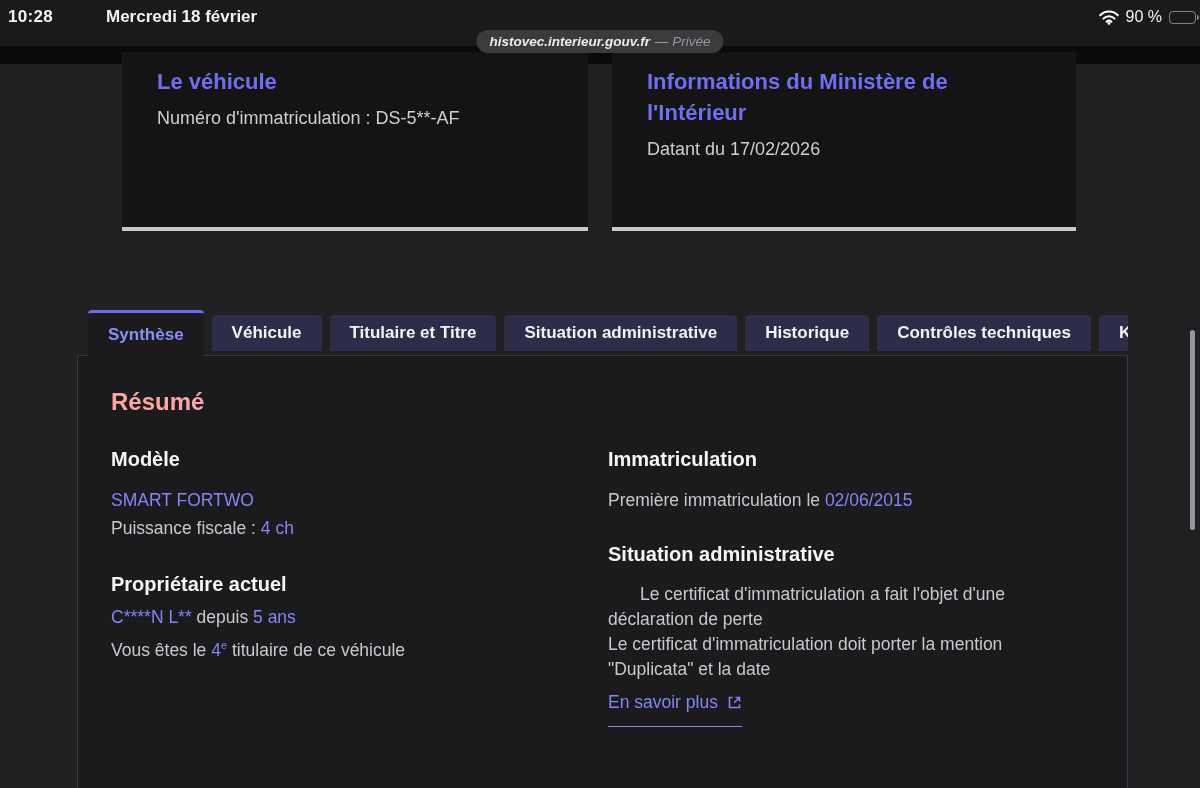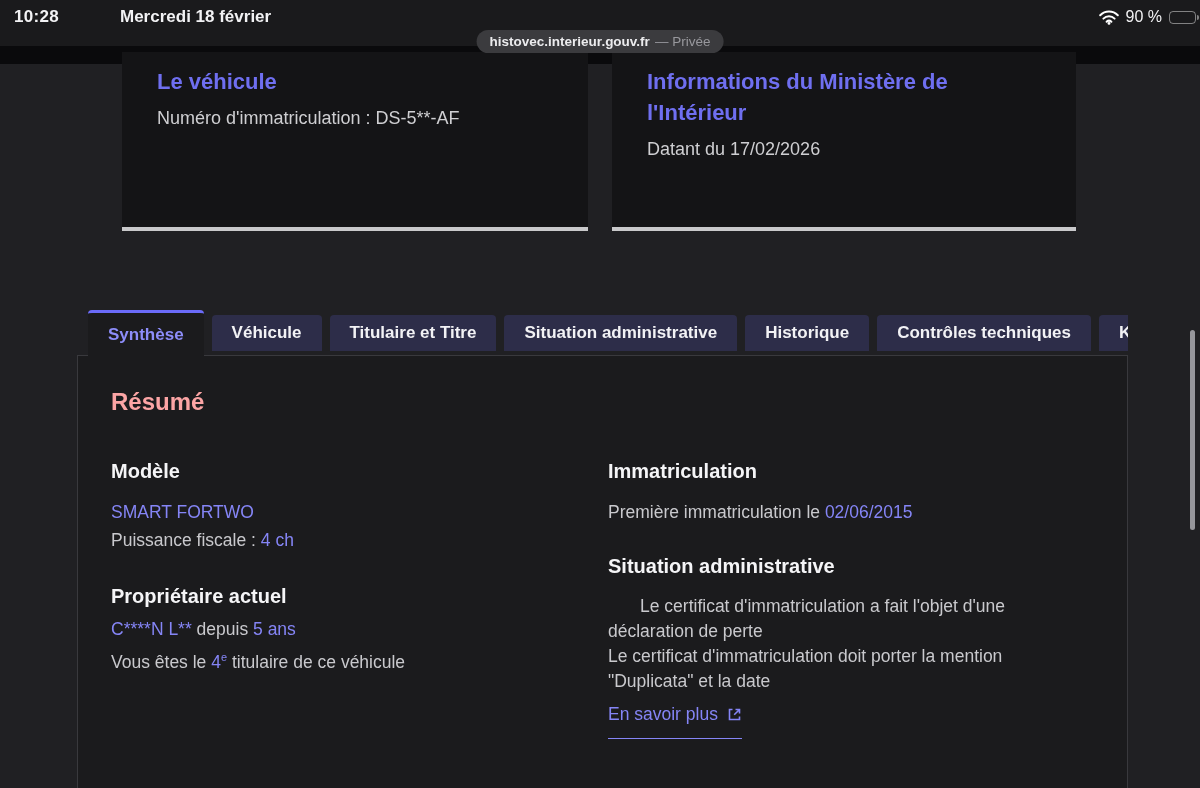--- a/index.html
+++ b/index.html
@@ -5,36 +5,36 @@
   * { margin:0; padding:0; box-sizing:border-box; }
   html,body { background:#000; }
   body { font-family:"Liberation Sans", sans-serif; }
   #screen {
     position:relative; width:1200px; height:788px; overflow:hidden;
     background:#202023; color:#c9c9cd;
   }
 
   
   .toolbar { position:absolute; top:0; left:0; width:1200px; height:46px; background:#1a1a1c; }
-  .status-left { position:absolute; top:7px; left:14px; display:flex; gap:26px; align-items:center;
+  .status-left { position:absolute; top:7px; left:8px; display:flex; gap:18px; align-items:center;
                  color:#f2f2f4; font-size:17px; }
   .status-time { font-weight:bold; letter-spacing:.3px; }
   .status-date { font-weight:bold;margin-left:35px; }
   .status-right { position:absolute; top:8px; right:4px; display:flex; gap:7px; align-items:center;
                   color:#f2f2f4; font-size:16px; }
   .wifi { width:20px; height:15px; }
   .battery { position:relative; width:27px; height:13px; border:1px solid rgba(255,255,255,.45);
              border-radius:4px; padding:1.5px; }
   .battery-fill { height:100%; width:90%; background:#fff; border-radius:2px; }
   .battery-nub { position:absolute; right:-4px; top:3.5px; width:2.5px; height:5px;
                  background:rgba(255,255,255,.45); border-radius:0 2px 2px 0; }
 
   .url-pill { position:absolute; top:30px; left:50%; transform:translateX(-50%);
               height:23px; padding:0 13px; border-radius:12px; background:#3b3b3e;
-              display:flex; align-items:center; gap:5px; font-size:13.5px; white-space:nowrap; z-index:5; }
+              display:flex; align-items:center; gap:5px; font-size:13.5px; white-space:nowrap; z-index:5;font-style:italic; }
   .url-domain { color:#ececee; font-weight:bold; }
   .url-privacy { color:#98989d; }
 
   .black-band { position:absolute; top:46px; left:0; width:1200px; height:18px; background:#0a0a0c; }
 
   
   .cards { position:absolute; top:52px; left:122px; display:flex; gap:24px; }
   .card { width:466px; height:179px; background:#141416; border-bottom:4px solid #c9c9cb;
           padding:14px 30px 0 35px; overflow:hidden; }
   .card-title { color:#6f6ff0; font-size:22px; font-weight:bold; line-height:31px; }
@@ -50,21 +50,21 @@
                 border-top:3px solid #6b6bf8; }
   .tab.clipped { padding-right:70px; }
 
   
   .panel { position:absolute; top:355px; left:77px; width:1051px; height:440px;
            background:#1b1b1d; border:1px solid #39393d; border-bottom:none;
            padding:22px 36px 20px 33px; z-index:1; }
   .page-title { color:#fca5a5; font-size:24px; font-weight:bold; margin-top:10px; }
   .columns { display:grid; grid-template-columns:1fr 1fr; column-gap:14px; margin-top:26px; }
   .sec-heading { color:#f5f5f7; font-size:20px; font-weight:bold; margin:26px 0 16px; }
-  .sec-heading.first { margin-top:18px; }
+  .sec-heading.first { margin-top:6px; }
   .sec-heading.tight { margin-bottom:8px; }
   .line { font-size:17.5px; line-height:26px; color:#c9c9cd; margin:2px 0; }
   .blue { color:#8585f6; }
   sup { font-size:11px; }
   .admin-par { max-width:462px; font-size:17.5px; line-height:25px; color:#c9c9cd; }
   .indent { text-indent:32px; }
   .more-link { display:inline-flex; align-items:center; gap:9px; margin-top:10px;
                color:#8585f6; font-size:17.5px; text-decoration:none;
                border-bottom:1.5px solid #8585f6; padding-bottom:13px; cursor:pointer; }
   .ext-icon { width:15px; height:15px; }

